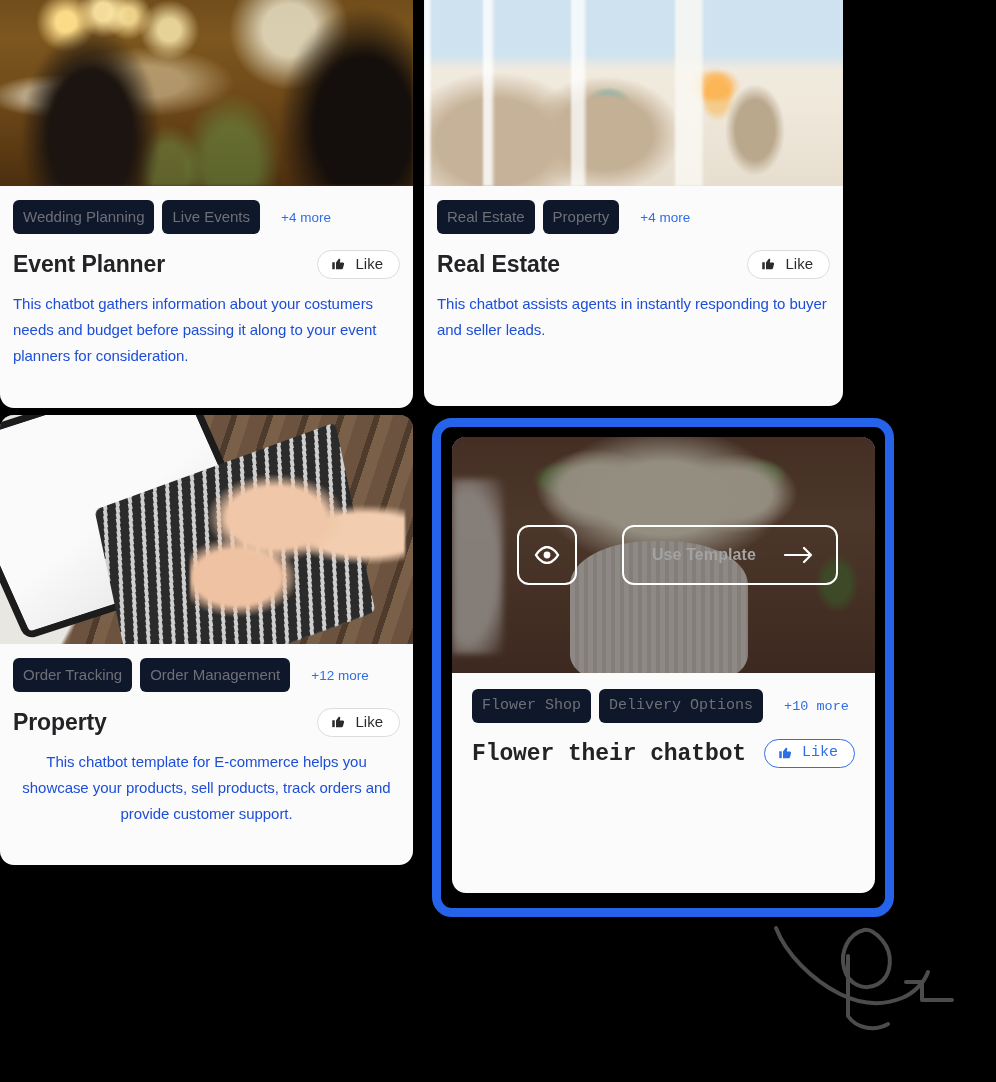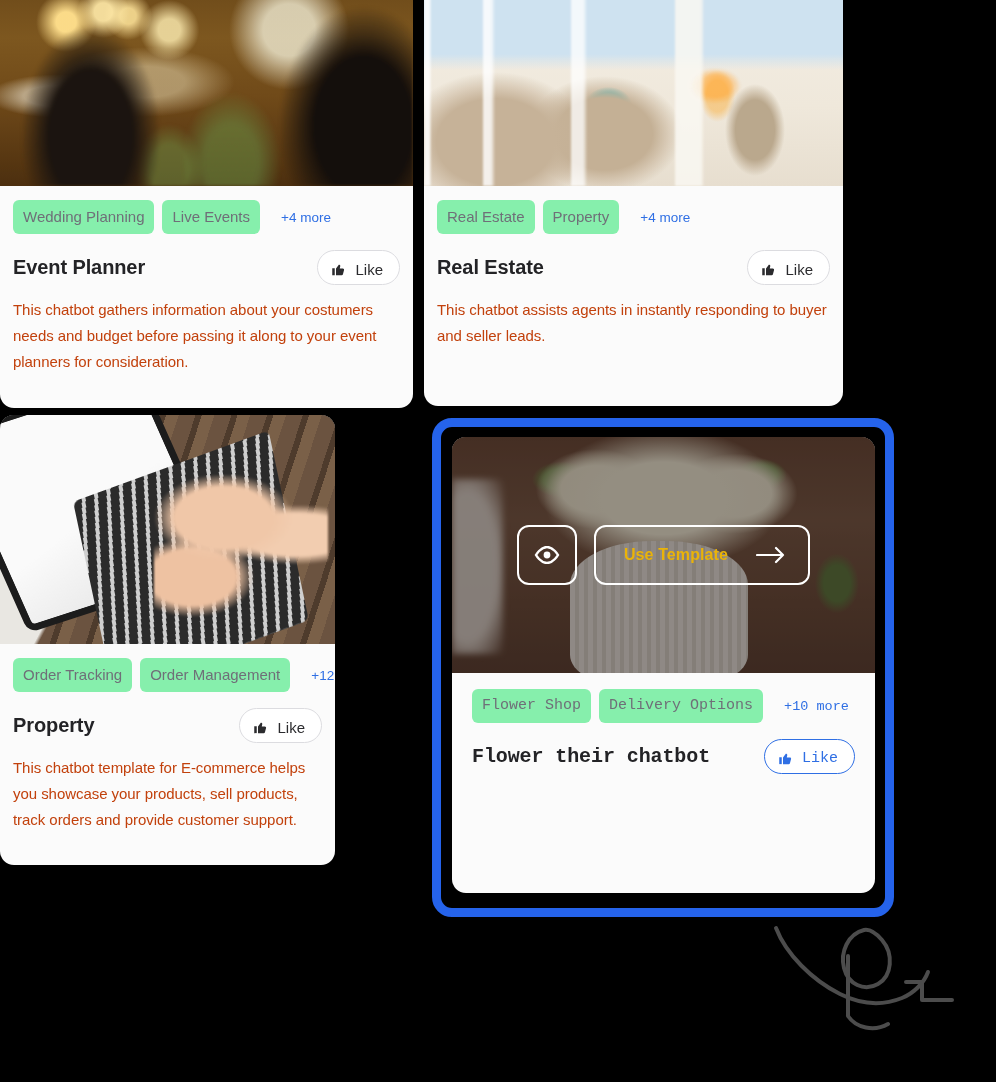--- a/index.html
+++ b/index.html
@@ -45,21 +45,21 @@
 
   .tag-row {
     display: flex;
     align-items: center;
     gap: 8px;
     margin-bottom: 16px;
     flex-wrap: nowrap;
   }
 
   .tag {
-    background: #86efac;
+    background: #0f172a;
     color: #6f6f78;
     font-size: 15px;
     line-height: 1;
     padding: 9px 10px 10px 10px;
     border-radius: 6px;
     white-space: nowrap;
   }
 
   .more-link {
     color: #2f6fe4;
@@ -69,53 +69,53 @@
   }
 
   .title-row {
     display: flex;
     align-items: center;
     justify-content: space-between;
     margin-bottom: 12px;
   }
 
   .card-title {
-    font-size: 20px;
+    font-size: 23px;
     font-weight: bold;
     color: #232326;
     letter-spacing: -0.1px;
   }
 
   .like-btn {
     display: inline-flex;
     align-items: center;
     gap: 9px;
     border: 1px solid #dcdce0;
     background: #ffffff;
     border-radius: 999px;
-    padding: 11px 16px 7px 13px;
+    padding: 5px 16px 7px 13px;
     color: #2b2b2e;
     font-size: 15px;
     line-height: 1;
     box-sizing: border-box;
   }
   .like-btn .thumb {
     width: 15px;
     height: 15px;
     display: block;
   }
   .like-btn.active {
     border-color: #2f6fe4;
     color: #2f6fe4;
   }
 
   .card-desc {
     font-size: 15px;
     line-height: 1.73;
-    color: #c2410c;
+    color: #1d4ed8;
     letter-spacing: -0.05px;
     margin-top: 8px;
   }
 
   
   .media-overlay {
     position: absolute;
     inset: 0;
     background: rgba(22, 14, 10, 0.45);
     display: flex;
@@ -123,21 +123,22 @@
     justify-content: center;
     gap: 17px;
   }
   .ov-btn {
     border: 2px solid #ffffff;
     border-radius: 12px;
     display: flex;
     align-items: center;
     justify-content: center;
     box-sizing: border-box;
-    color: #eab308;
+    color: #a3a3a3;
+    margin-left: 28px;
   }
   .ov-eye {
     width: 60px;
     height: 60px;
   }
   .ov-use {
     height: 60px;
     padding: 0 22px 0 28px;
     gap: 28px;
     font-size: 16px;
@@ -350,21 +351,21 @@
             <path fill="#2b2b2e" d="M2 10h4v11H2z"></path>
             <path fill="#2b2b2e" d="M8 21h9.2c.9 0 1.7-.6 1.9-1.5l1.8-6.6c.3-1.2-.6-2.4-1.9-2.4H14l.8-3.6c.2-1-.3-2-1.2-2.4-.6-.2-1.3 0-1.7.5L8 10.3z"></path>
           </svg>
           <span>Like</span>
         </span>
       </div>
       <div class="card-desc">This chatbot assists agents in instantly responding to buyer and seller leads.</div>
     </div>
   </div>
 
-  <div class="card" style="left:0px; top:415px; width:335px; height:450px;">
+  <div class="card" style="left:0px; top:415px; width:413px; height:450px;text-align:center;">
     <div class="card-media" style="height:229px;">
       <div class="photo-laptop">
         <div class="laptop-hands"></div>
       </div>
     </div>
     <div class="card-body">
       <div class="tag-row">
         <span class="tag">Order Tracking</span>
         <span class="tag">Order Management</span>
         <span class="more-link">+12 more</span>

